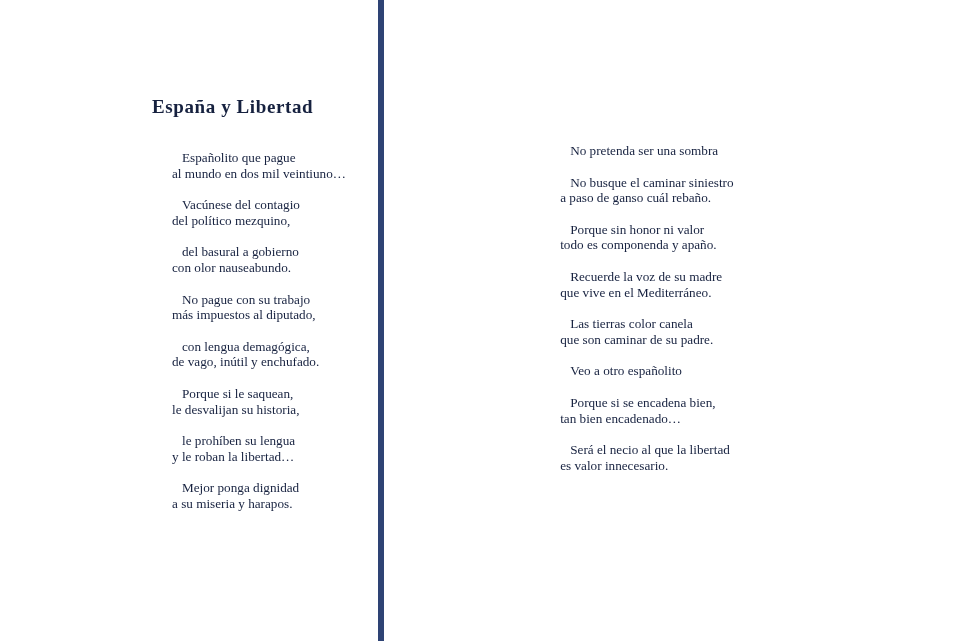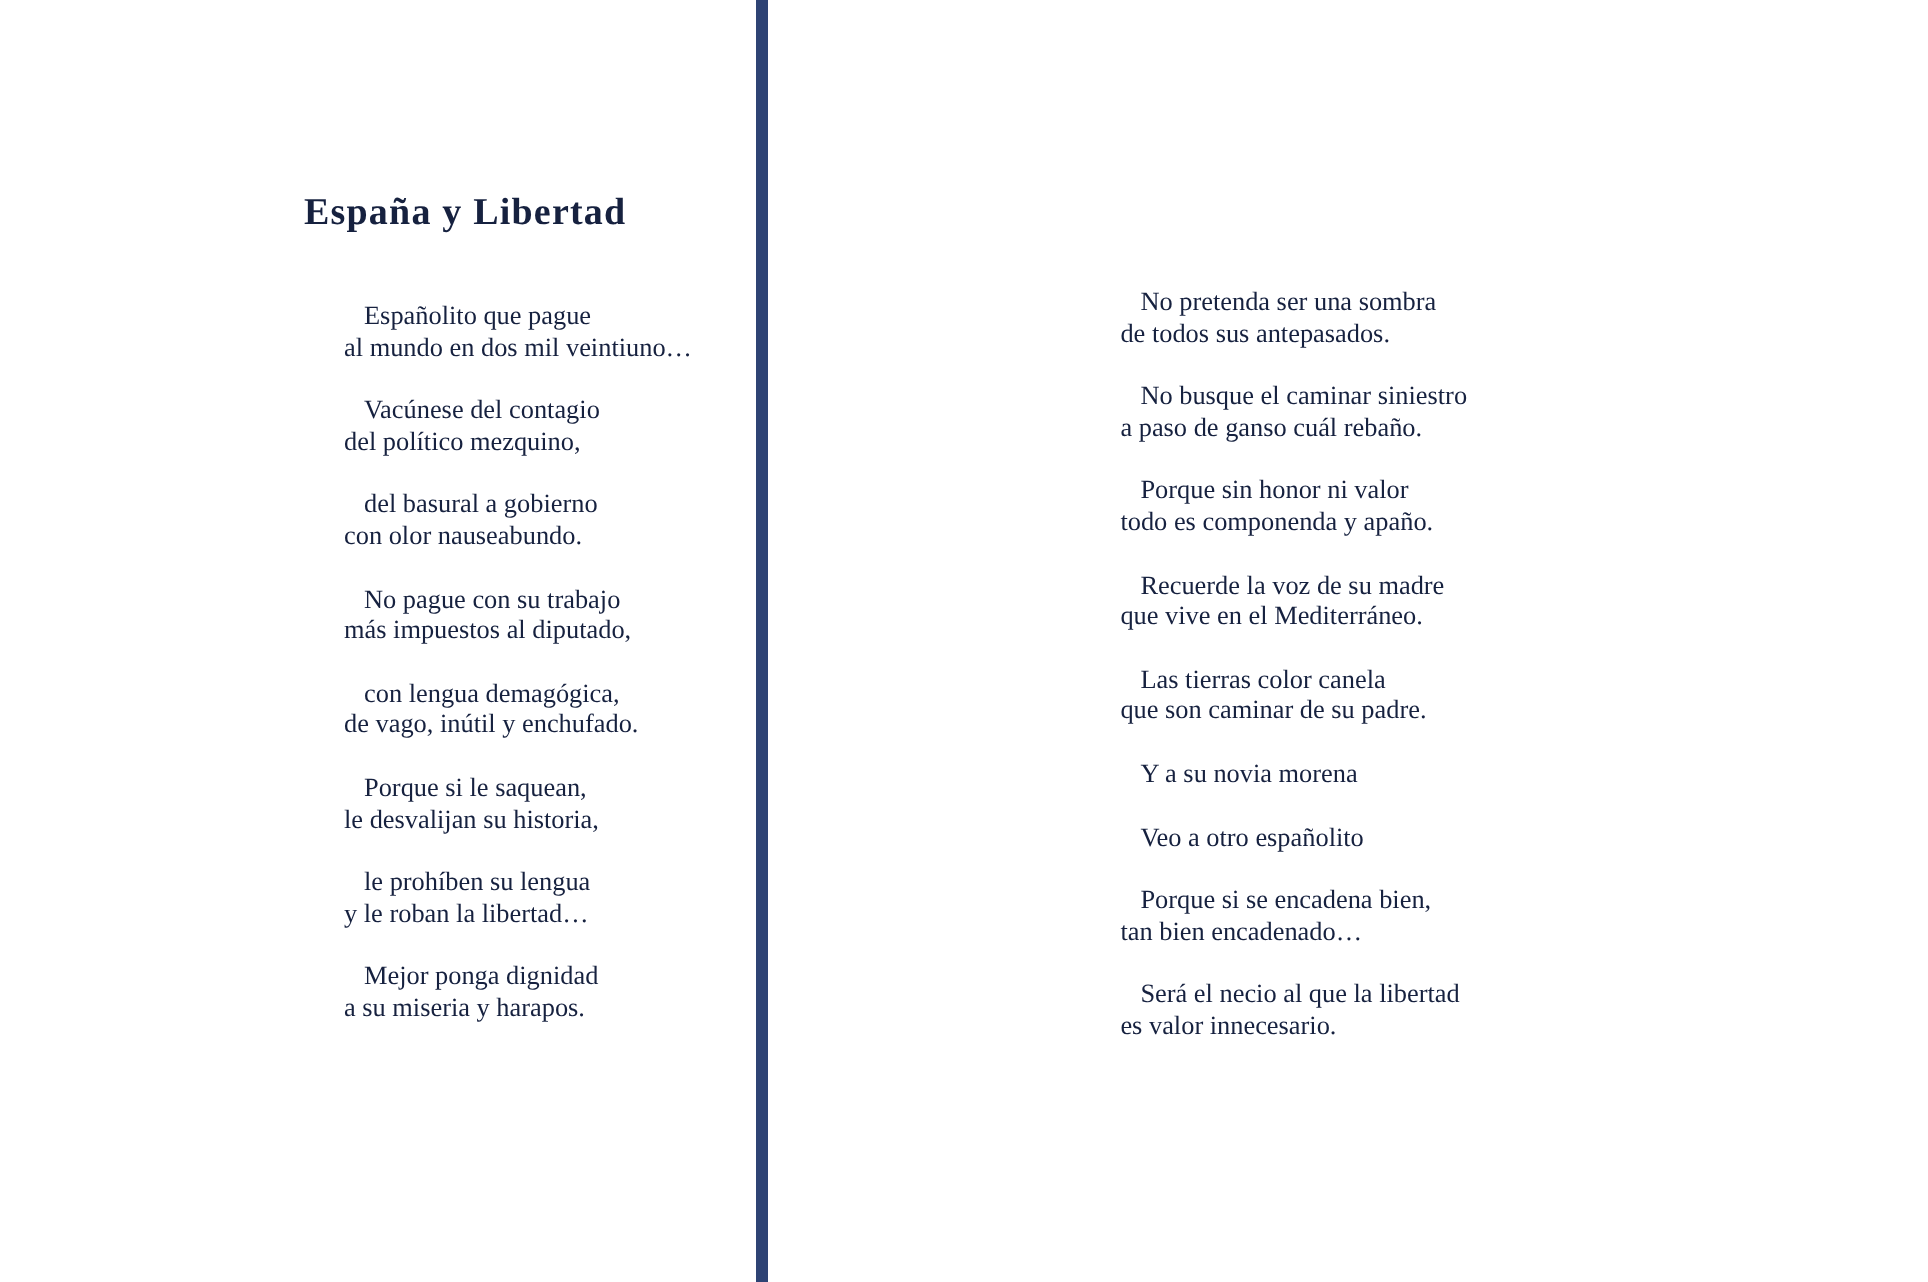--- a/index.html
+++ b/index.html
@@ -130,21 +130,20 @@
     </div>
   </div>
 
   <div class="divider"></div>
 
   <div class="column column-right">
     <div class="stanza-block-right">
 
       <div class="stanza">
         <div class="line indent">No pretenda ser una sombra</div>
-        <div class="line">de todos sus antepasados.</div>
       </div>
 
       <div class="stanza">
         <div class="line indent">No busque el caminar siniestro</div>
         <div class="line">a paso de ganso cuál rebaño.</div>
       </div>
 
       <div class="stanza">
         <div class="line indent">Porque sin honor ni valor</div>
         <div class="line">todo es componenda y apaño.</div>
@@ -154,21 +153,20 @@
         <div class="line indent">Recuerde la voz de su madre</div>
         <div class="line">que vive en el Mediterráneo.</div>
       </div>
 
       <div class="stanza">
         <div class="line indent">Las tierras color canela</div>
         <div class="line">que son caminar de su padre.</div>
       </div>
 
       <div class="stanza">
-        <div class="line indent">Y a su novia morena</div>
       </div>
 
       <div class="stanza">
         <div class="line indent">Veo a otro españolito</div>
       </div>
 
       <div class="stanza">
         <div class="line indent">Porque si se encadena bien,</div>
         <div class="line">tan bien encadenado…</div>
       </div>

